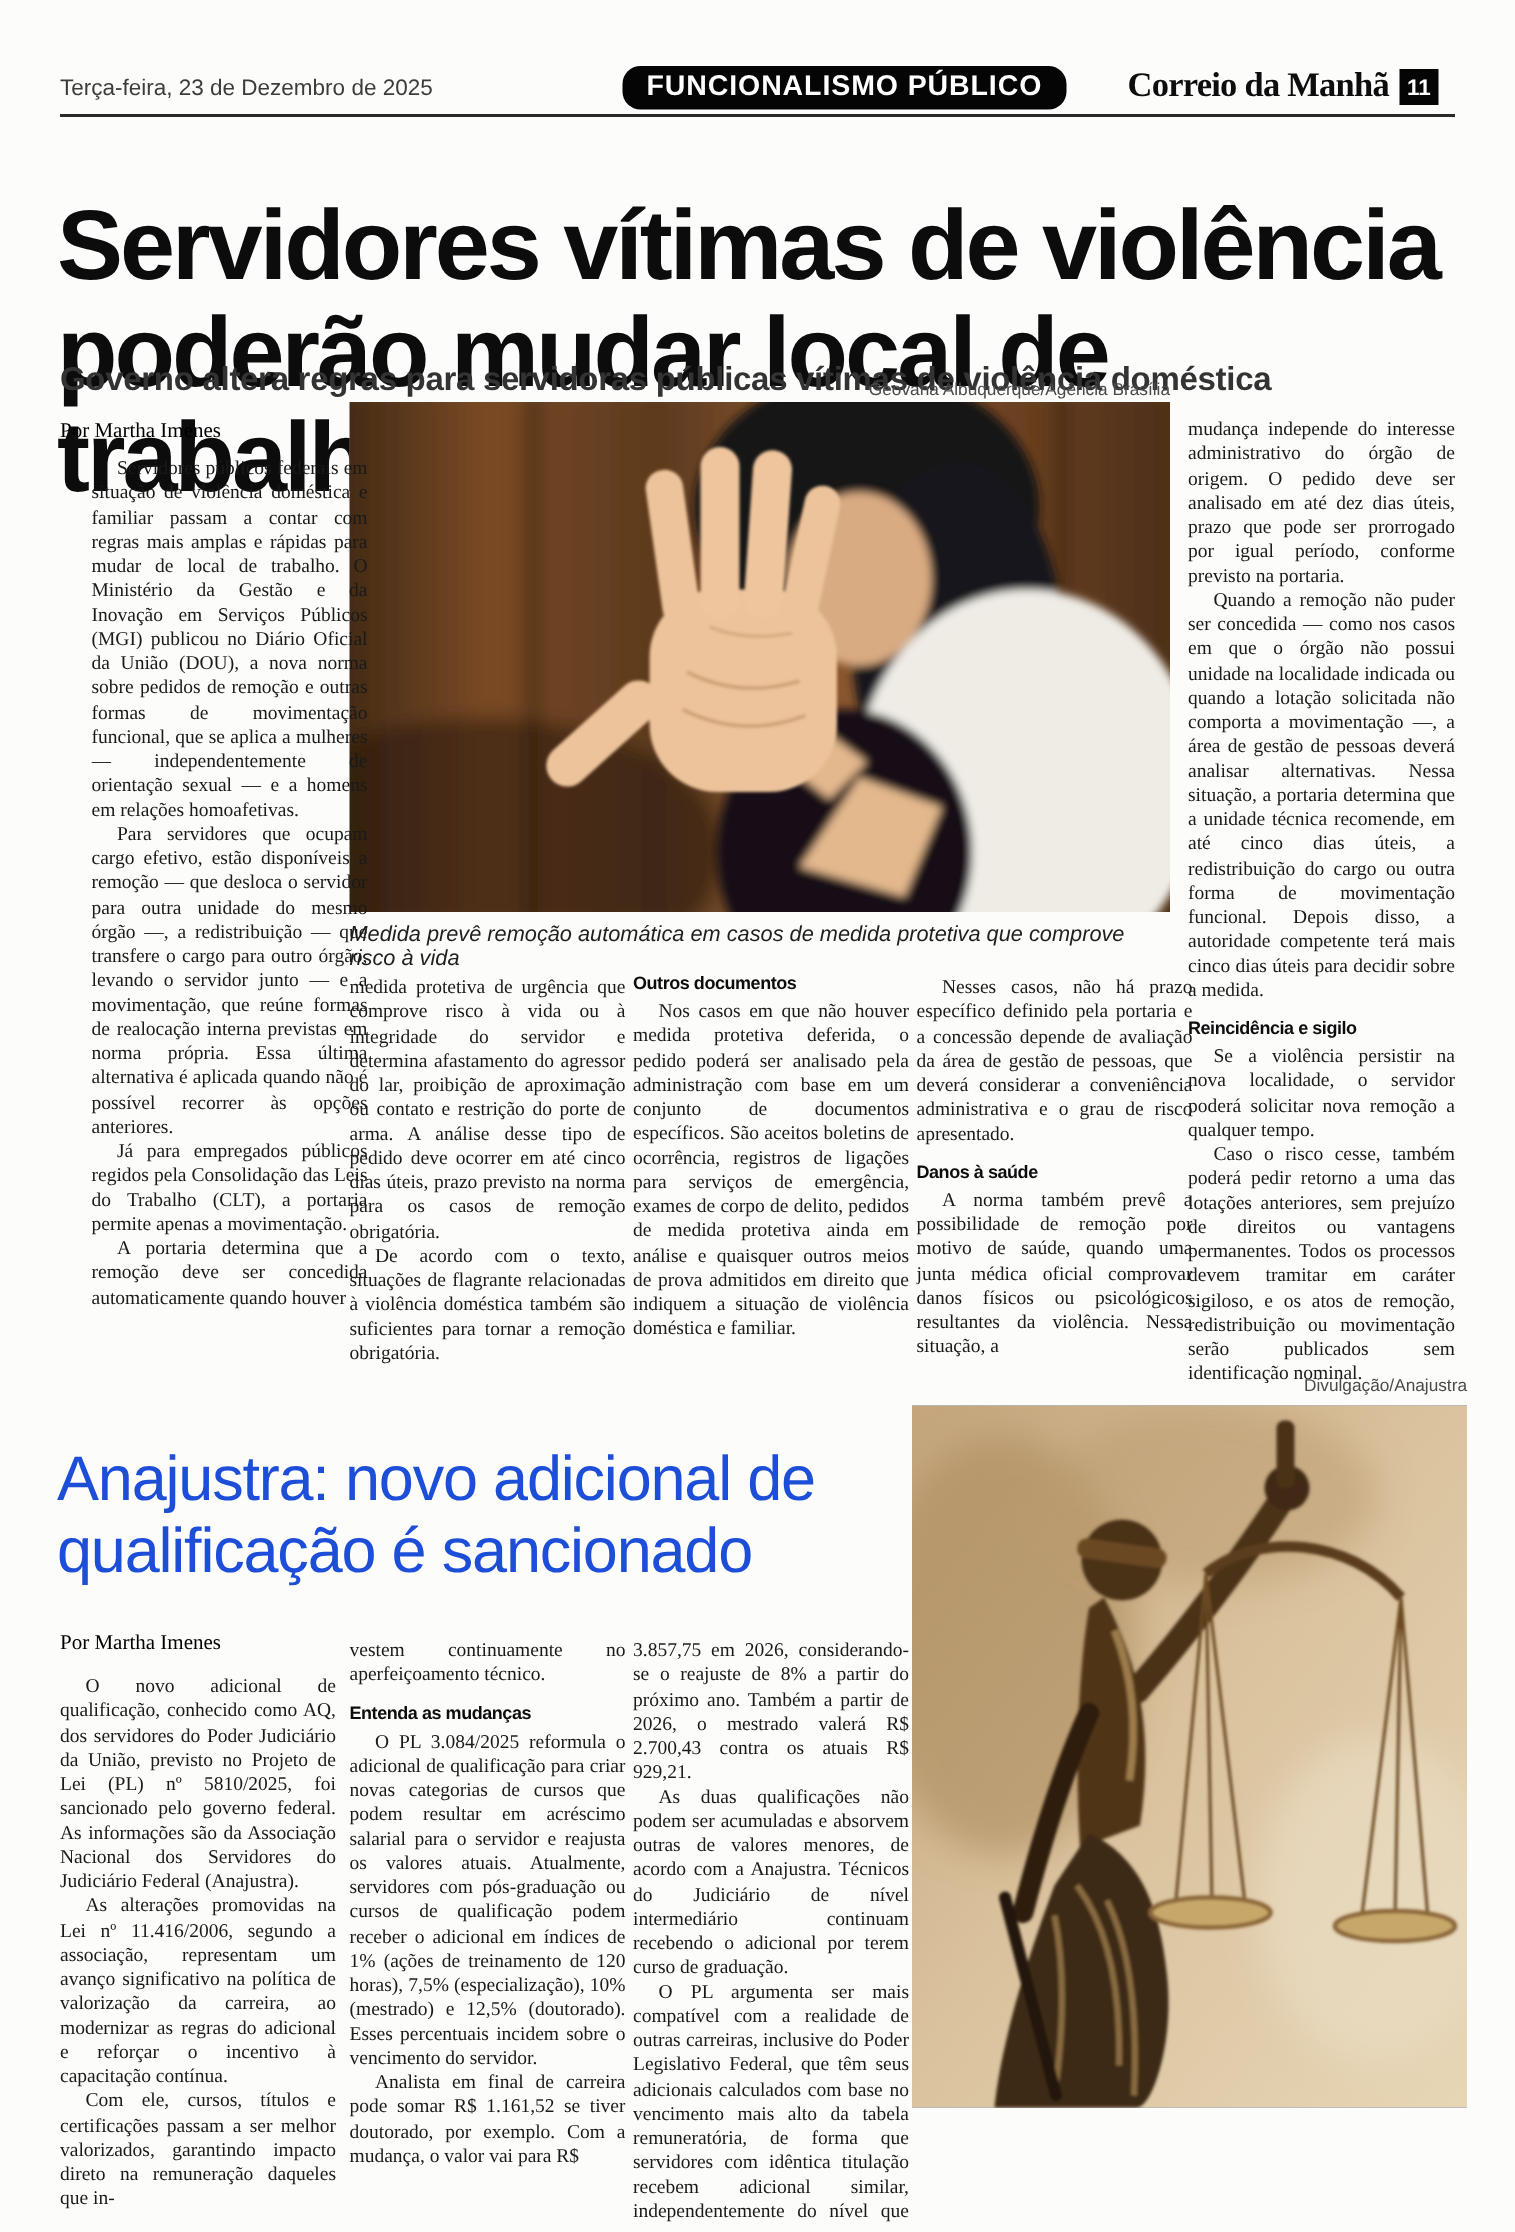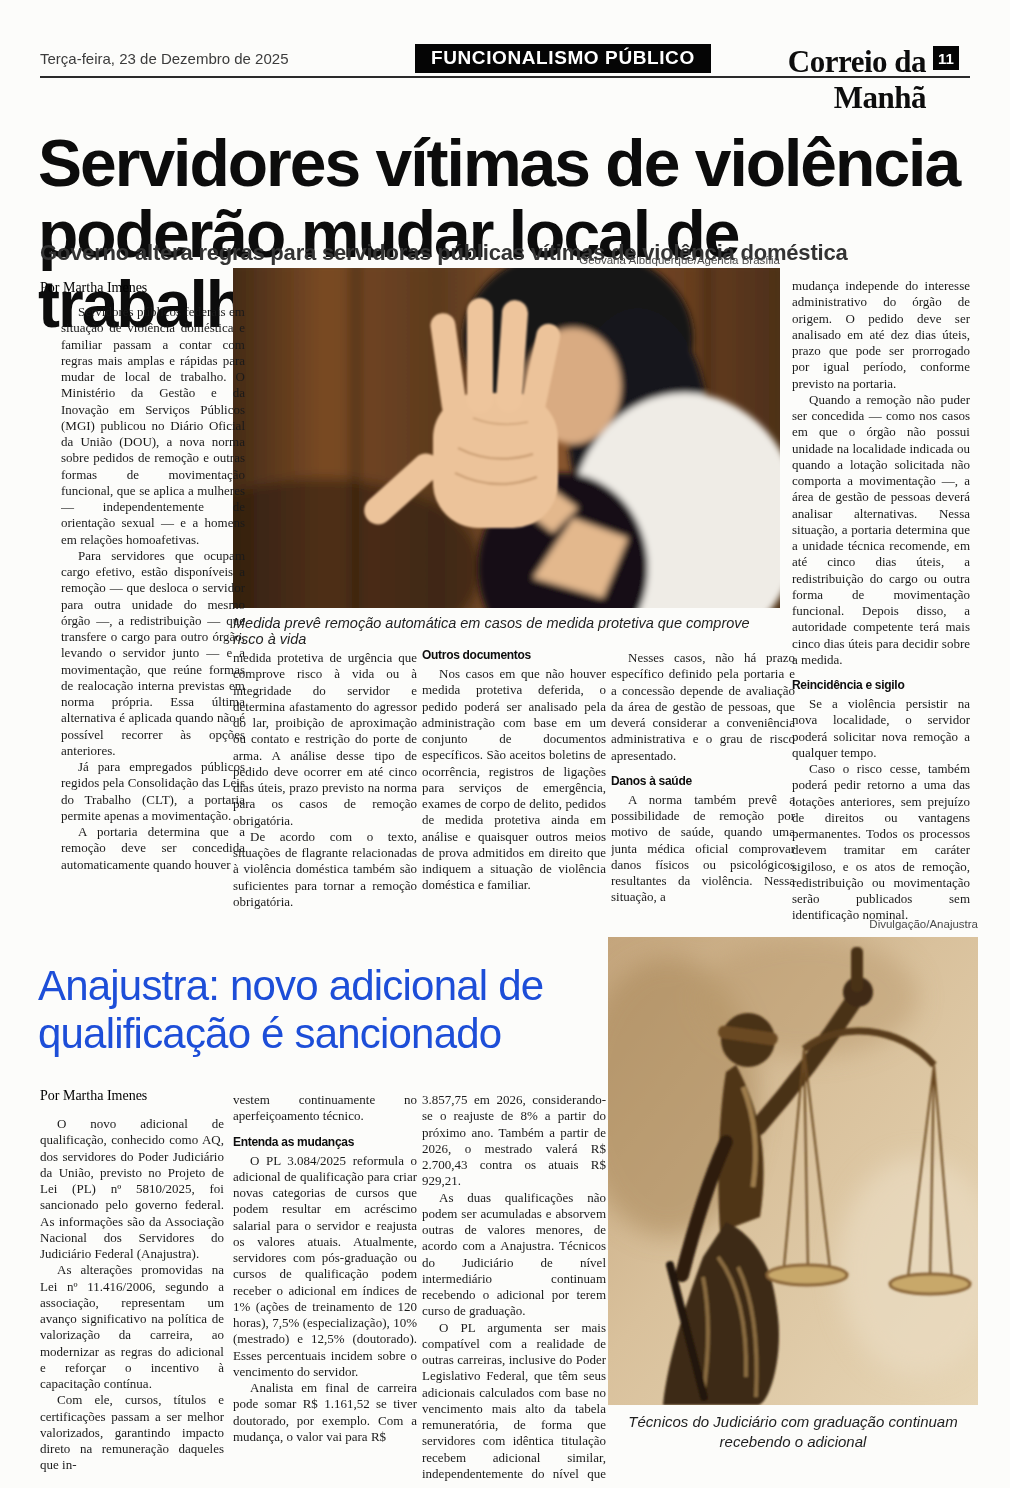--- a/index.html
+++ b/index.html
@@ -6,23 +6,23 @@
   .page{
     position:relative; width:1010px; height:1488px; margin:0 auto;
     background:#fcfcfa; overflow:hidden;
     font-family:"Liberation Serif", serif; color:#1a1a1a;
   }
   
   .date{position:absolute; left:40px; top:50px; font-family:"Liberation Sans",sans-serif;
         font-size:15px; color:#3c3c3c;}
   .section-banner{position:absolute; left:415px; top:44px; background:#050505; color:#fff;
         font-family:"Liberation Sans",sans-serif; font-weight:bold; font-size:19px;
-        letter-spacing:.6px; padding:3px 16px 4px;}
+        letter-spacing:.6px; padding:3px 16px 4px;border-radius:12px;}
   .masthead{position:absolute; left:736px; top:44px; width:190px; text-align:right;
-        font-family:"Liberation Serif",serif; font-weight:bold; font-size:31px; color:#0d0d0d;
+        font-family:"Liberation Serif",serif; font-weight:bold; font-size:23px; color:#0d0d0d;
         letter-spacing:-.5px;}
   .pagenum{position:absolute; left:933px; top:46px; width:26px; height:24px; background:#050505;
         color:#fff; font-family:"Liberation Sans",sans-serif; font-weight:bold; font-size:15px;
         display:flex; align-items:center; justify-content:center;}
   .head-rule{position:absolute; left:40px; top:76px; width:930px; height:2px; background:#2a2a2a;}
   
   .headline1{position:absolute; left:38px; top:84px; width:940px;
         font-family:"Liberation Sans",sans-serif; font-weight:bold; font-size:66px;
         line-height:1.07; letter-spacing:-2px; color:#0c0c0c;}
   .deck{position:absolute; left:40px; top:222px; width:930px;
@@ -199,21 +199,20 @@
         <g>
           <path d="M196 112 C230 84 292 88 326 128" stroke="#5a3d1c" stroke-width="7" fill="none"></path>
           <path d="M196 112 L176 330 M196 112 L222 332 M196 112 L200 334" stroke="#6b4a24" stroke-width="2"></path>
           <path d="M326 128 L300 340 M326 128 L344 342 M326 128 L322 344" stroke="#6b4a24" stroke-width="2"></path>
           <ellipse cx="199" cy="338" rx="40" ry="10" fill="#c8a86b" stroke="#8a6538" stroke-width="3"></ellipse>
           <ellipse cx="322" cy="347" rx="40" ry="10" fill="#c8a86b" stroke="#8a6538" stroke-width="3"></ellipse>
         </g>
       </g>
     </svg>
   </div>
-  <div class="caption caption2">Técnicos do Judiciário com graduação continuam recebendo o adicional</div>
 
   <div class="col a2c1">
       <p class="para">O novo adicional de qualificação, conhecido como AQ, dos servidores do Poder Judiciário da União, previsto no Projeto de Lei (PL) nº 5810/2025, foi sancionado pelo governo federal. As informações são da Associação Nacional dos Servidores do Judiciário Federal (Anajustra).</p>
       <p class="para">As alterações promovidas na Lei nº 11.416/2006, segundo a associação, representam um avanço significativo na política de valorização da carreira, ao modernizar as regras do adicional e reforçar o incentivo à capacitação contínua.</p>
       <p class="para">Com ele, cursos, títulos e certificações passam a ser melhor valorizados, garantindo impacto direto na remuneração daqueles que in-</p>
     </div>
   <div class="col a2c2">
       <p class="cont">vestem continuamente no aperfeiçoamento técnico.</p>
       <h3 class="col-subhead">Entenda as mudanças</h3>
       <p class="para">O PL 3.084/2025 reformula o adicional de qualificação para criar novas categorias de cursos que podem resultar em acréscimo salarial para o servidor e reajusta os valores atuais. Atualmente, servidores com pós-graduação ou cursos de qualificação podem receber o adicional em índices de 1% (ações de treinamento de 120 horas), 7,5% (especialização), 10% (mestrado) e 12,5% (doutorado). Esses percentuais incidem sobre o vencimento do servidor.</p>

